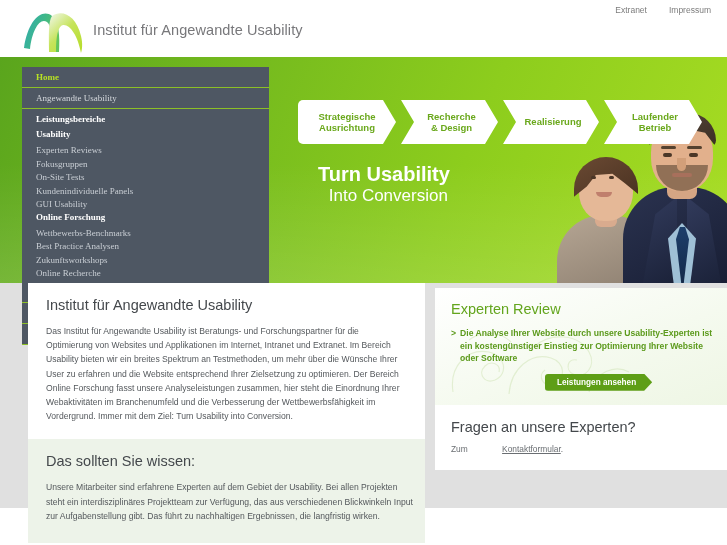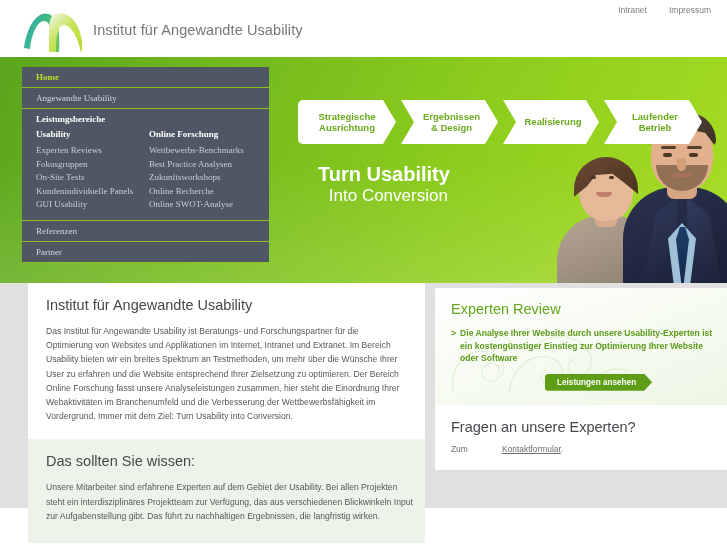--- a/index.html
+++ b/index.html
@@ -247,20 +247,21 @@
     line-height: 12px;
   }
   .nav-row.active { color: #b7e223; font-weight: bold; }
   .nav-row.section-title { font-weight: bold; color: #ffffff; border-bottom: none; padding-bottom: 2px; }
 
   .nav-columns {
     background: #4e5763;
     display: flex;
     padding: 2px 0 8px 14px;
     border-bottom: 1px solid #8cc026;
+    flex-direction: column;
   }
   .nav-col { width: 113px; }
   .nav-col-head {
     color: #ffffff;
     font-weight: bold;
     font-size: 9px;
     padding-bottom: 5px;
   }
   .nav-col a {
     display: block;
@@ -375,21 +376,21 @@
             <stop offset="100%" stop-color="#b6dd2a"></stop>
           </linearGradient>
         </defs>
         <path d="M2 42 C6 14, 20 2, 30 10 C37 16, 38 30, 37 46 L30 46 C31 30, 29 19, 25 16 C18 11, 10 24, 8 43 Z" fill="url(#swA)"></path>
         <path d="M30 10 C40 3, 54 9, 59 30 C61 38, 60 44, 59 47 C56 30, 48 18, 41 19 C36 20, 34 30, 34 46 L27 46 C27 28, 26 16, 30 10 Z" fill="url(#swB)"></path>
       </svg>
       <span class="logo-text">Institut für Angewandte Usability</span>
     </div>
 
     <div class="meta-nav">
-      <a href="#">Intranet</a>
+      <a href="#">Extranet</a>
       <a href="#">Impressum</a>
     </div>
   </div>
 
   <div class="hero-band">
     <div class="hero-sheen"></div>
 
     <div class="hero-photo">
       <div class="person woman">
         <div class="body"></div>
@@ -422,21 +423,21 @@
 
   <div class="process-steps">
     <div class="step w1">
       <span>
         <span>Strategische</span><br>
         <span>Ausrichtung</span>
       </span>
     </div>
     <div class="step w2">
       <span>
-        <span>Ergebnissen</span><br>
+        <span>Recherche</span><br>
         <span>&amp; Design</span>
       </span>
     </div>
     <div class="step w3">
       <span>Realisierung</span>
     </div>
     <div class="step w4">
       <span>
         <span>Laufender</span><br>
         <span>Betrieb</span>

